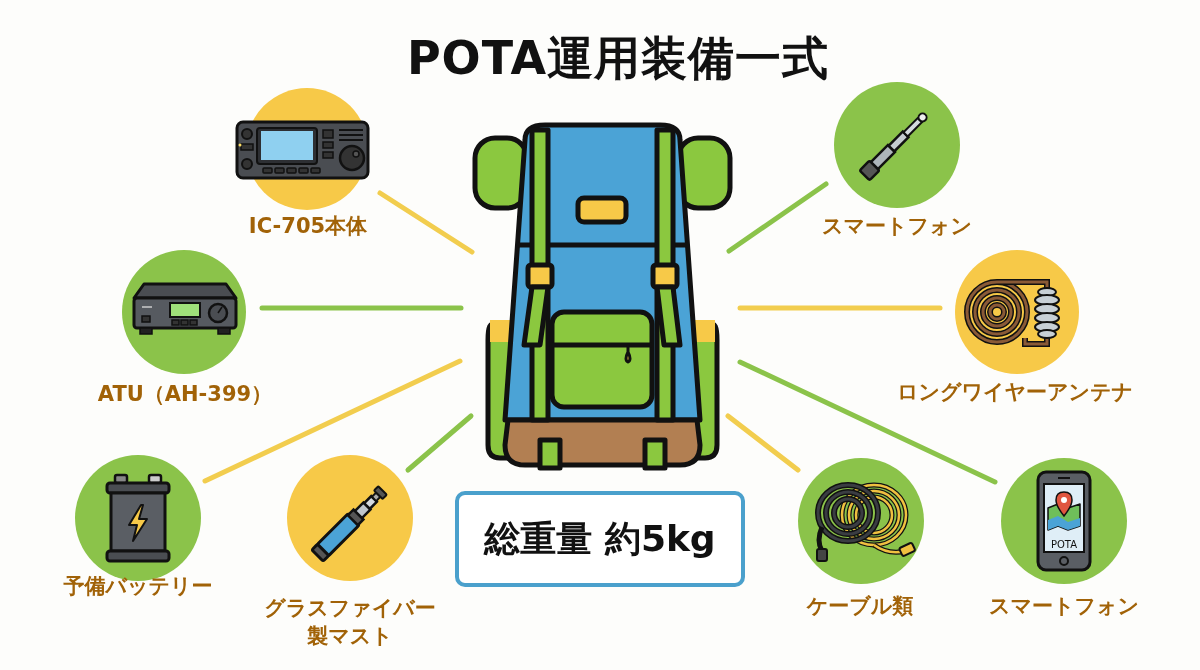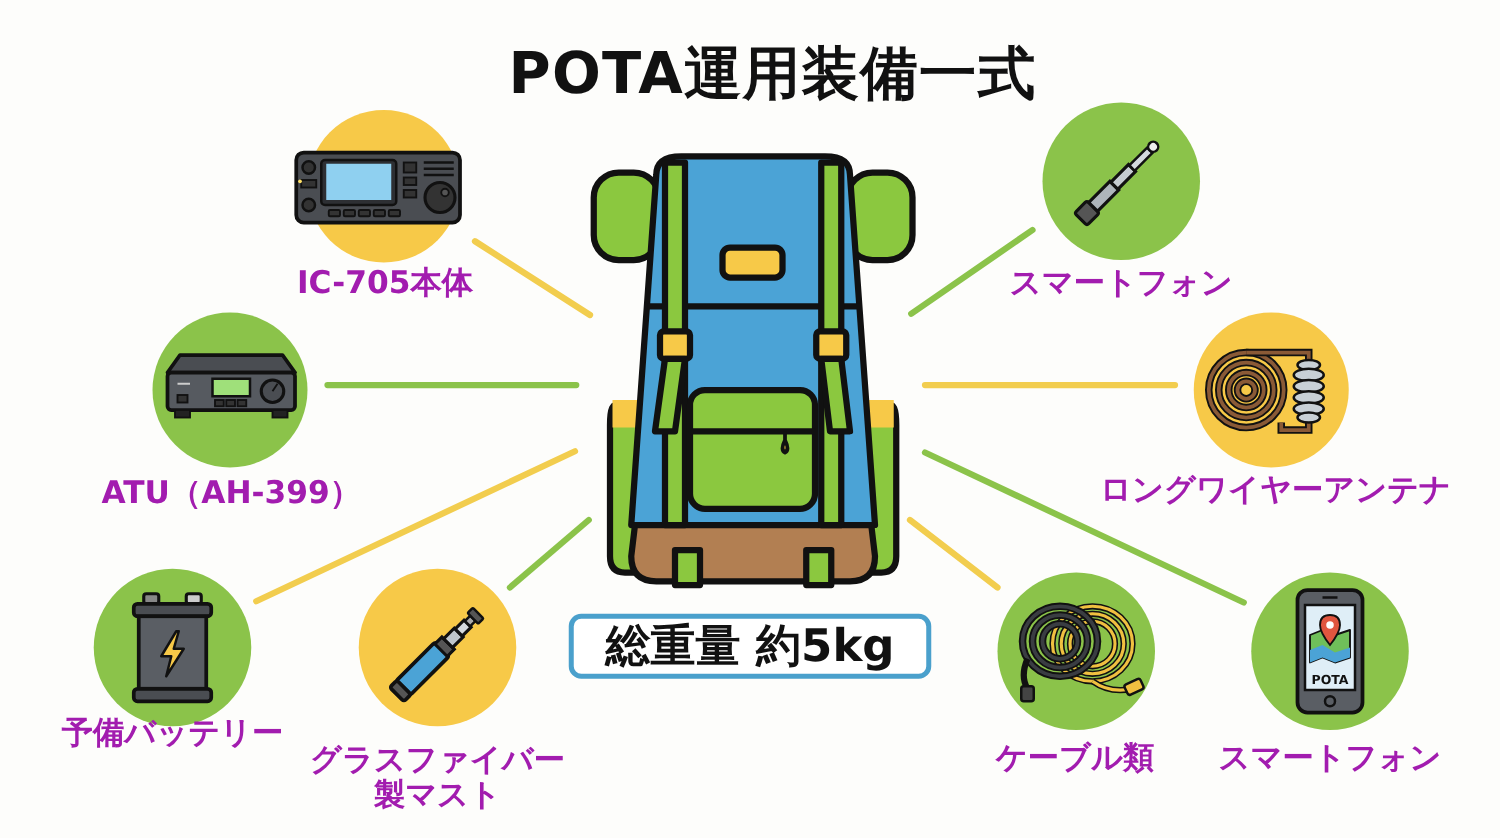--- a/index.html
+++ b/index.html
@@ -13,24 +13,24 @@
     position:absolute; left:18px; top:28px; width:1200px; text-align:center;
     font-size:46px; font-weight:bold; color:#111; letter-spacing:1px;
   }
   svg.canvas { position:absolute; left:0; top:0; }
   .item { position:absolute; }
   .circle {
     position:absolute; border-radius:50%;
   }
   .label {
     position:absolute; text-align:center; font-weight:bold;
-    font-size:25px; color:#a21caf; white-space:nowrap; line-height:28px;
+    font-size:21px; color:#a16207; white-space:nowrap; line-height:28px;
   }
   .weight-box {
-    position:absolute; left:455px; top:491px; width:290px; height:52px;
+    position:absolute; left:455px; top:491px; width:290px; height:96px;
     border:4px solid #4aa0cc; border-radius:10px; background:#fff;
     box-sizing:border-box; display:flex; align-items:center; justify-content:center;
     font-size:36px; font-weight:bold; color:#111;
   }
 </style>
 </head>
 <body>
 
 <div class="title">POTA運用装備一式</div>
 
@@ -246,15 +246,15 @@
   <svg style="position:absolute;left:1036px;top:470px;" width="56" height="102" viewBox="0 0 56 102">
     <rect x="2" y="2" width="52" height="98" rx="8" fill="#5a5e64" stroke="#111" stroke-width="3"></rect>
     <rect x="8" y="14" width="40" height="68" fill="#dfeef7" stroke="#111" stroke-width="2"></rect>
     <line x1="22" y1="8" x2="34" y2="8" stroke="#111" stroke-width="2"></line>
     <circle cx="28" cy="91" r="4" fill="none" stroke="#111" stroke-width="2"></circle>
     <path d="M12 38 L22 34 L32 38 L44 34 L44 56 L32 60 L22 56 L12 60 Z" fill="#6fbf5a" stroke="#111" stroke-width="1.5" stroke-linejoin="round"></path>
     <path d="M12 50 L22 46 L32 52 L44 48 L44 56 L32 60 L22 56 L12 60 Z" fill="#4ba3d6" stroke="none"></path>
     <path d="M28 22 Q20 22 20 30 Q20 36 28 46 Q36 36 36 30 Q36 22 28 22 Z" fill="#e0553f" stroke="#111" stroke-width="1.5"></path>
     <circle cx="28" cy="30" r="3" fill="#fff"></circle>
   </svg>
-  <div style="position:absolute;left:1036px;top:539px;width:56px;text-align:center;font-size:10px;font-weight:bold;color:#111;">POTA</div>
+  <div style="position:absolute;left:1036px;top:539px;width:56px;text-align:center;font-size:10px;font-weight:normal;color:#111;">POTA</div>
   <div class="label" style="left:964px;top:592px;width:200px;">スマートフォン</div>
 </div>
 
 </body></html>

